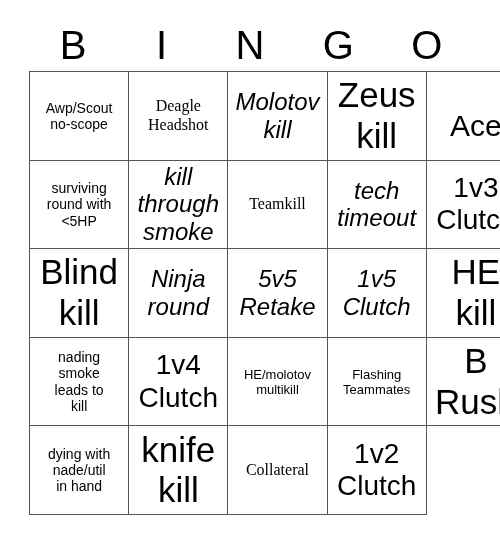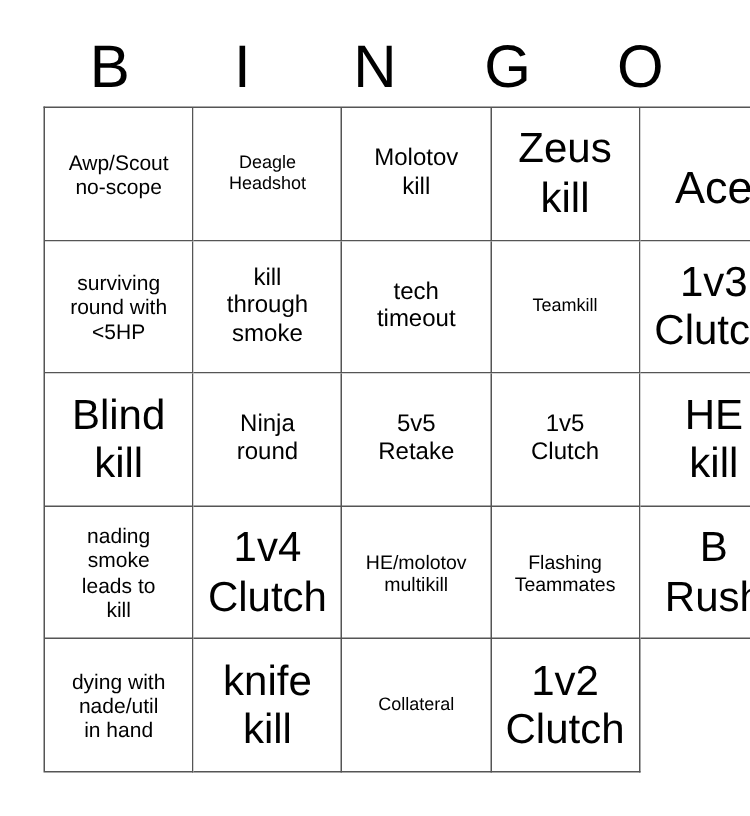--- a/index.html
+++ b/index.html
@@ -69,24 +69,24 @@
     display: block;
     width: 100%;
     line-height: 1.16;
     color: #000000;
     white-space: pre-line;
     word-break: break-word;
   }
   
   .fs-xs  { font-size: 13px; }
   .fs-sm  { font-size: 14px; }
-  .fs-md  { font-size: 12px; }
-  .fs-lg  { font-size: 16px; }
+  .fs-md  { font-size: 16px; font-family: Liberation Serif, serif; }
+  .fs-lg  { font-size: 24px; font-style: italic; }
   .fs-xl  { font-size: 28px; }
-  .fs-2xl { font-size: 28px; }
+  .fs-2xl { font-size: 35px; }
   .fs-3xl { font-size: 30px; margin-top: 22px; }
 </style>
 </head>
 <body>
 
 <div class="card">
 
   <div class="header-row">
     <div class="header-cell">B</div>
     <div class="header-cell">I</div>
@@ -121,25 +121,25 @@
       <span class="cell-text fs-sm">surviving
 round with
 &lt;5HP</span>
     </div>
     <div class="cell">
       <span class="cell-text fs-lg">kill
 through
 smoke</span>
     </div>
     <div class="cell">
+      <span class="cell-text fs-md">Teamkill</span>
+    </div>
+    <div class="cell">
       <span class="cell-text fs-lg">tech
 timeout</span>
-    </div>
-    <div class="cell">
-      <span class="cell-text fs-md">Teamkill</span>
     </div>
     <div class="cell">
       <span class="cell-text fs-xl">1v3
 Clutch</span>
     </div>
 
     <div class="cell">
       <span class="cell-text fs-2xl">Blind
 kill</span>
     </div>

